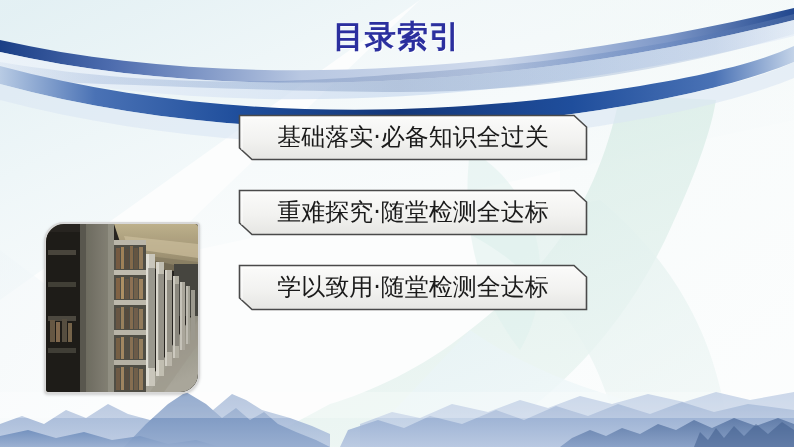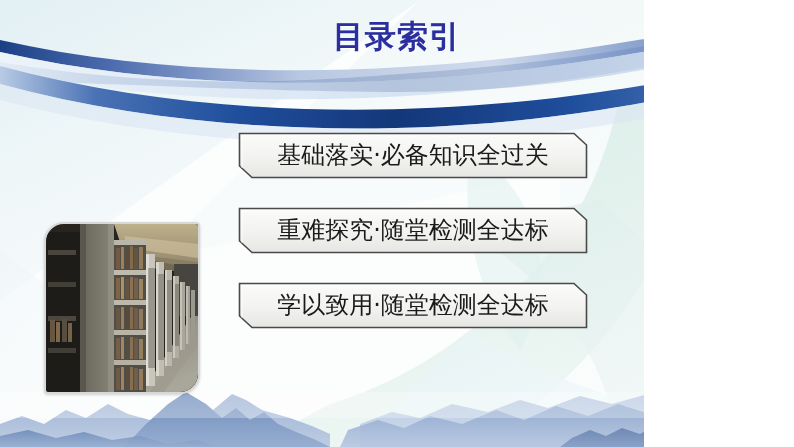--- a/index.html
+++ b/index.html
@@ -6,21 +6,21 @@
     margin: 0;
     padding: 0;
     background: #ffffff;
   }
   body {
     font-family: "Liberation Sans", "DejaVu Sans", sans-serif;
   }
 
   #slide {
     position: relative;
-    width: 644px;
+    width: 794px;
     height: 447px;
     overflow: hidden;
     background: #fdfdfd;
   }
 
   
   .bg-layer {
     position: absolute;
     inset: 0;
     width: 794px;
@@ -45,21 +45,21 @@
     letter-spacing: 1px;
     color: #2b2f9e;
     text-shadow: 1px 1px 0 rgba(255,255,255,0.85),
                  -0.5px -0.5px 0 rgba(120,125,210,0.55);
   }
 
   
   .menu-list {
     position: absolute;
     left: 238px;
-    top: 132px;
+    top: 114px;
     width: 350px;
     z-index: 30;
   }
   .menu-box {
     position: relative;
     height: 47px;
     margin-bottom: 28px;
     display: flex;
     align-items: center;
     justify-content: center;

